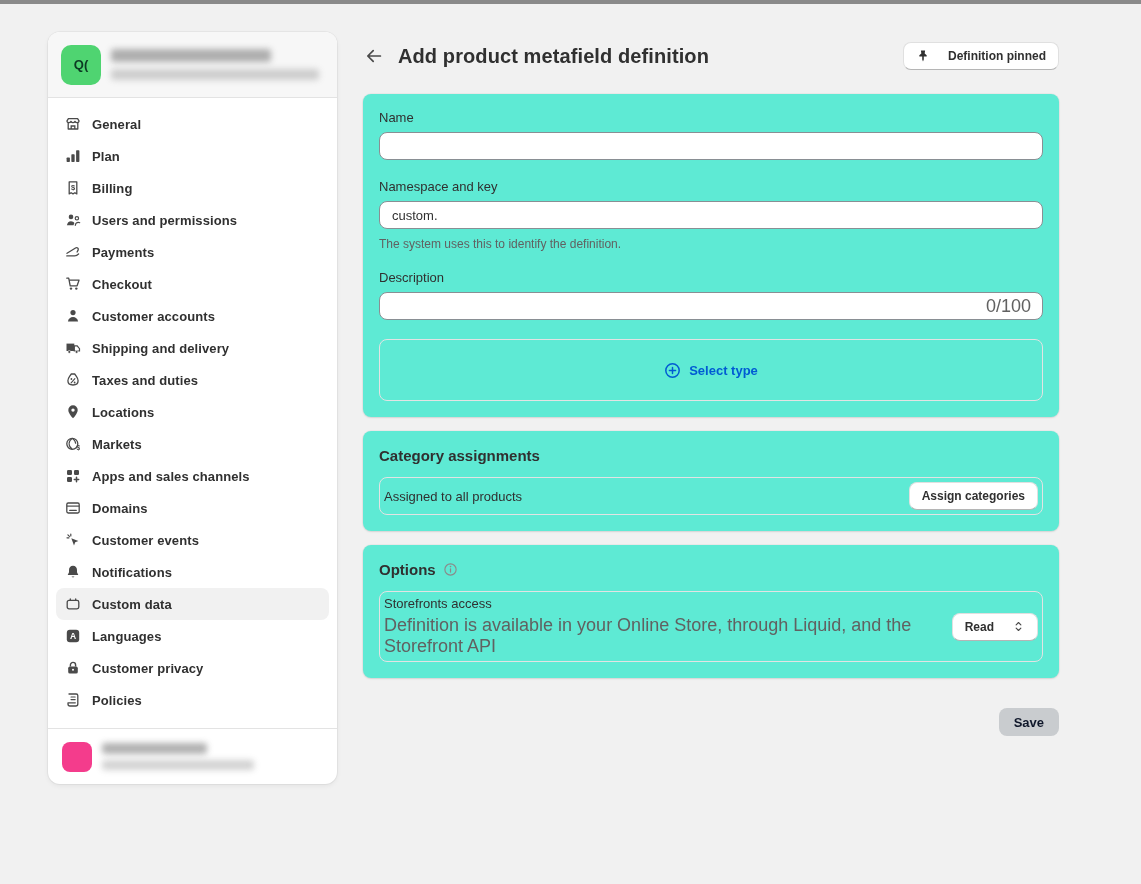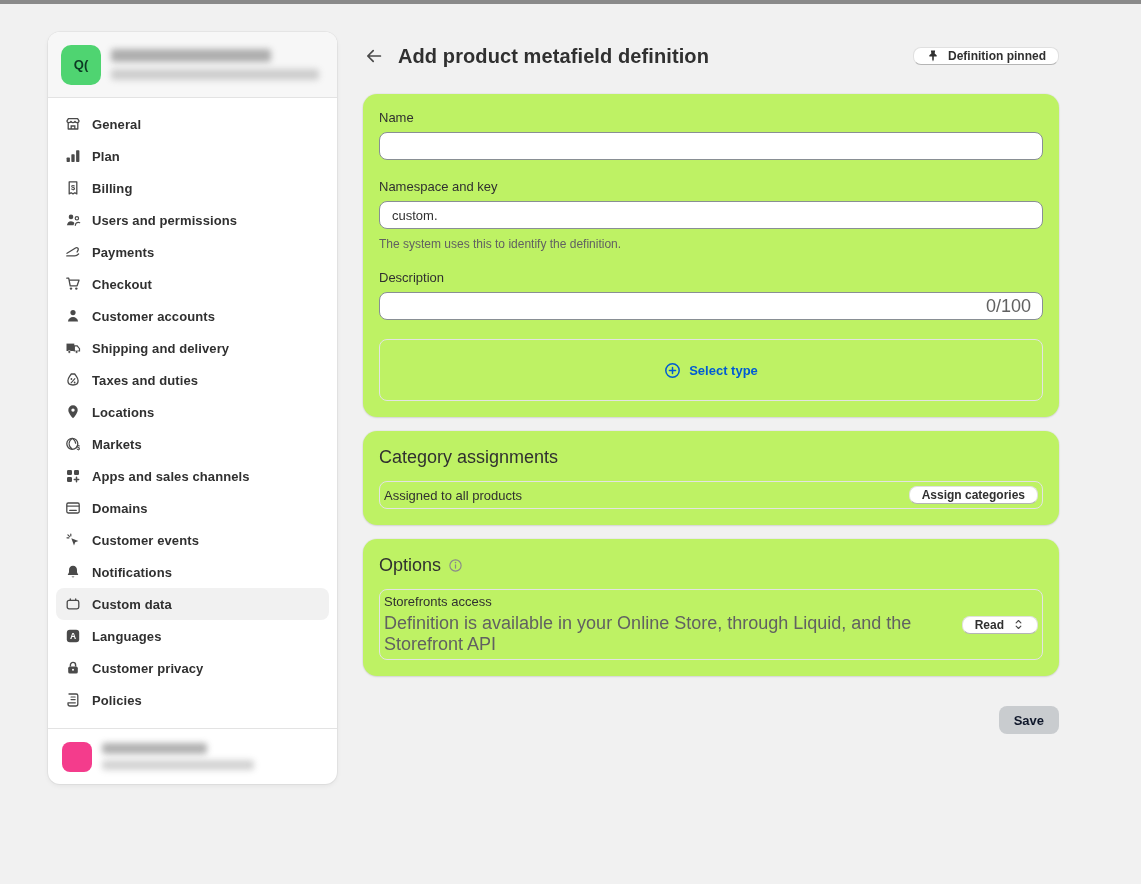--- a/index.html
+++ b/index.html
@@ -28,38 +28,38 @@
   .user-avatar{width:30px;height:30px;border-radius:8px;background:#f43c8c;flex:none}
   .user-meta{flex:1;min-width:0}
   .user-name{width:105px;height:11px;margin-bottom:6px}
   .user-email{width:152px;height:10px;opacity:.4}
 
   
   .main{position:absolute;left:363px;top:40px;width:696px}
   .main-header{display:flex;align-items:center;height:32px}
   .back-btn{width:22px;height:22px;display:flex;align-items:center;justify-content:center;cursor:pointer;flex:none}
   .page-title{font-size:20px;font-weight:700;margin-left:13px;flex:1;letter-spacing:.1px}
-  .btn{display:inline-flex;align-items:center;gap:8px;height:18px;padding:0 12px;background:#fff;
+  .btn{display:inline-flex;align-items:center;gap:18px;height:28px;padding:0 12px;background:#fff;
        border:1px solid #e0e0e0;border-bottom-color:#b5b5b5;border-radius:8px;font-size:12px;font-weight:700;
        color:#303030;cursor:pointer;font-family:inherit;white-space:nowrap}
-  .card{background:#bef264;border-radius:14px;box-shadow:0 0 0 1px rgba(0,0,0,.03),0 1px 2px rgba(0,0,0,.09);
+  .card{background:#5eead4;border-radius:8px;box-shadow:0 0 0 1px rgba(0,0,0,.03),0 1px 2px rgba(0,0,0,.09);
         padding:16px;margin-top:14px}
   .card.first{margin-top:22px}
   .field{margin-bottom:19px}
   .field-label{font-size:13px;color:#303030;margin-bottom:7px;display:block}
   .text-input-wrap{position:relative}
   .text-input{width:100%;height:28px;border:1px solid #898f94;border-radius:8px;padding:8px 12px;font-size:13px;
               color:#303030;background:#fff;outline:none;font-family:inherit}
   .text-input.with-suffix{padding-right:64px}
   .input-suffix{position:absolute;right:12px;top:50%;transform:translateY(-50%);font-size:18px;color:#616161}
   .help-text{font-size:12px;color:#616161;margin-top:8px}
   .select-type-box{border:1px solid #e3e3e3;border-radius:8px;height:62px;display:flex;align-items:center;
                    justify-content:center;gap:8px;margin-top:19px;cursor:pointer}
   .select-type-label{font-size:13px;font-weight:700;color:#005bd3}
-  .card-title{font-size:18px;font-weight:400;margin-bottom:13px}
+  .card-title{font-size:15px;font-weight:700;margin-bottom:13px}
   .card-title-row{display:flex;align-items:center;gap:7px;margin-bottom:13px}
   .card-title-row .card-title{margin-bottom:0}
   .inner-box{border:1px solid #e3e3e3;border-radius:8px;padding:4px;display:flex;align-items:center;
              justify-content:space-between;gap:12px}
   .row-text{font-size:13px}
   .row-title{font-size:13px;margin-bottom:4px}
   .row-desc{font-size:18px;color:#616161}
   .save-row{display:flex;justify-content:flex-end;margin-top:30px}
   .save-btn{height:28px;padding:0 15px;background:#c9cccf;color:#0f172a;font-size:13px;font-weight:700;border:none;
             border-radius:8px;font-family:inherit}

